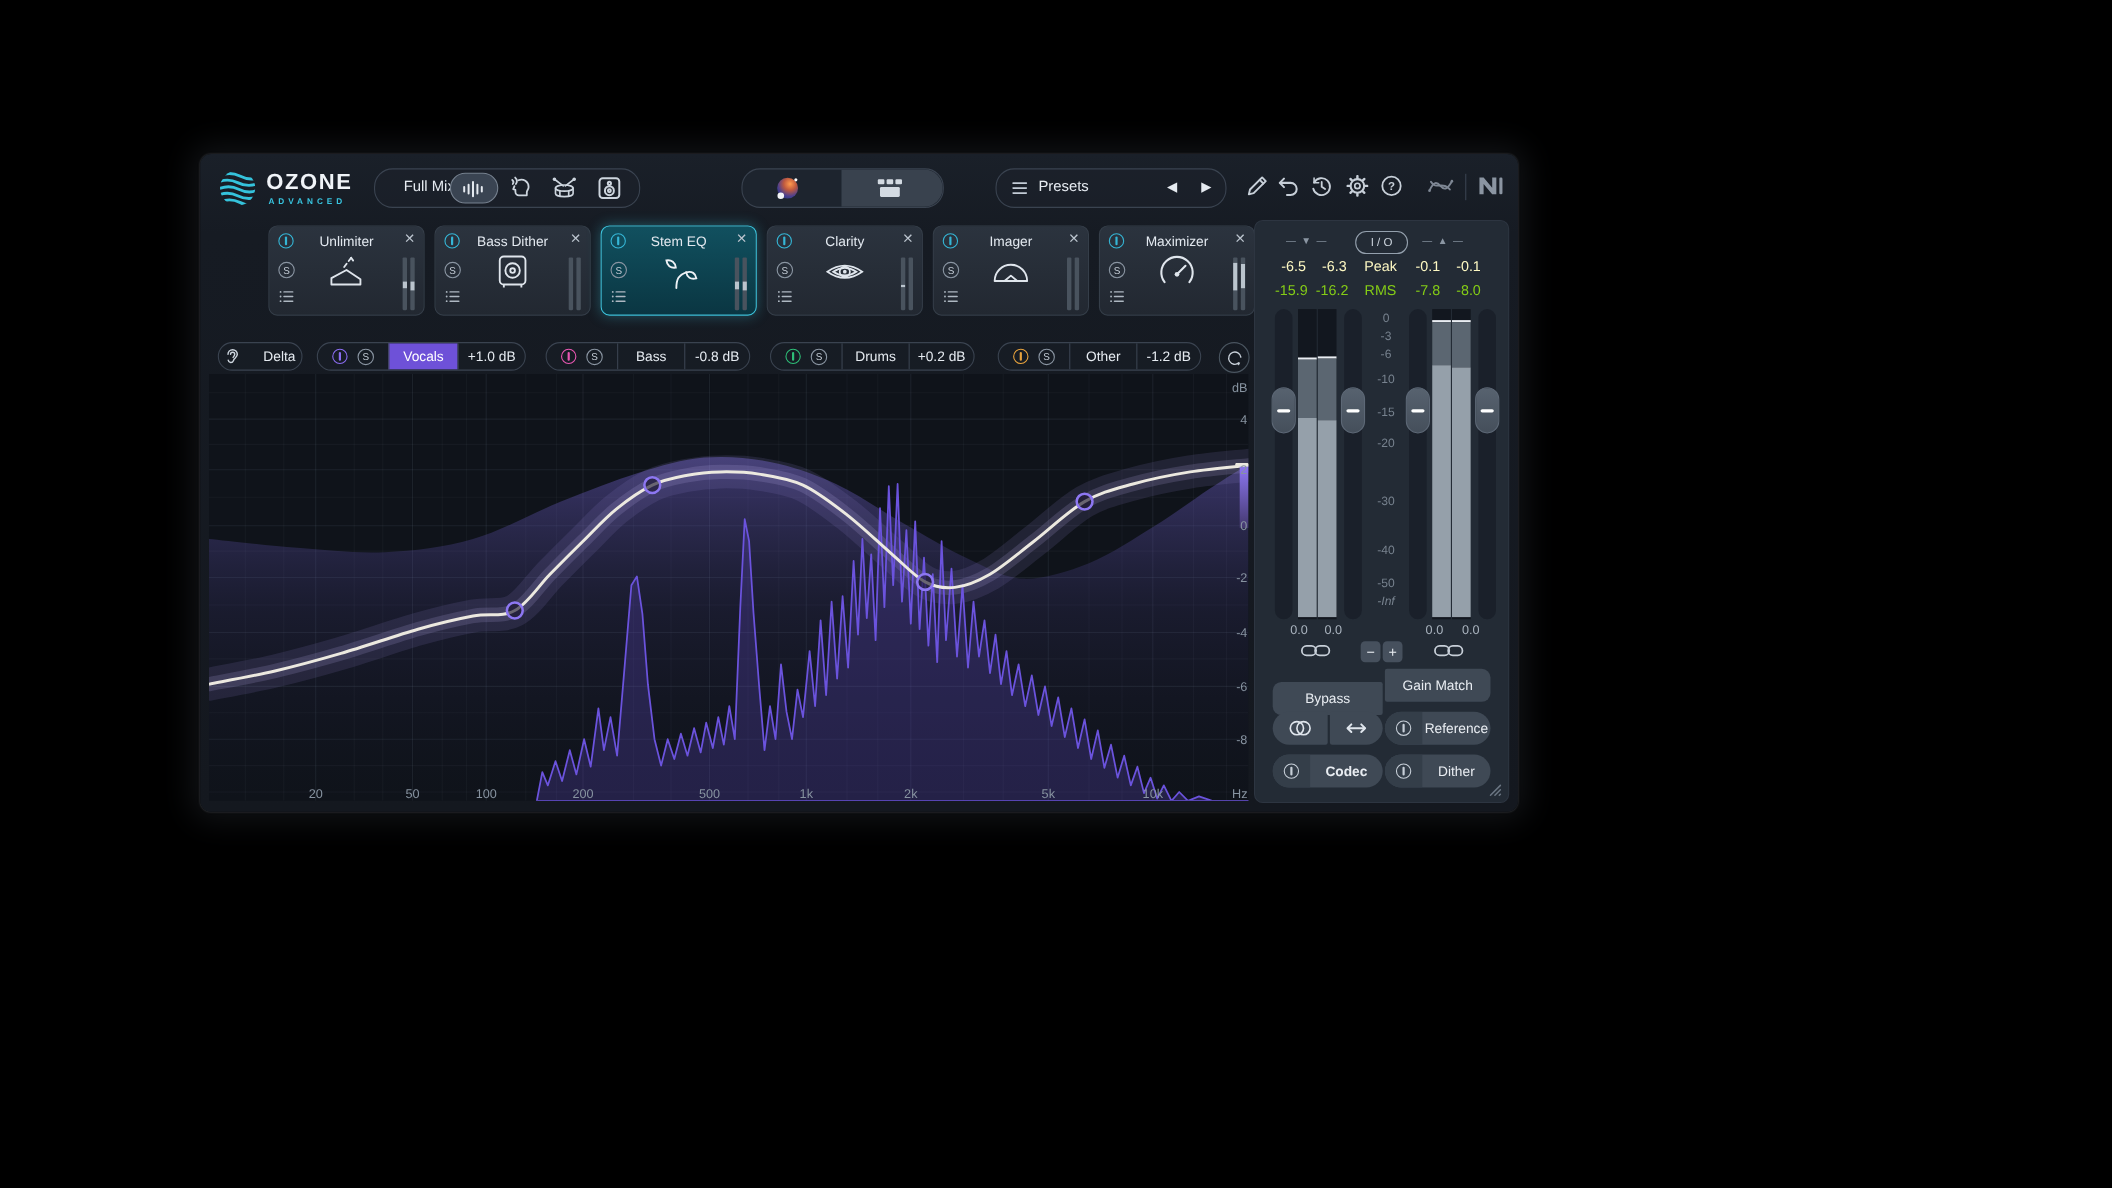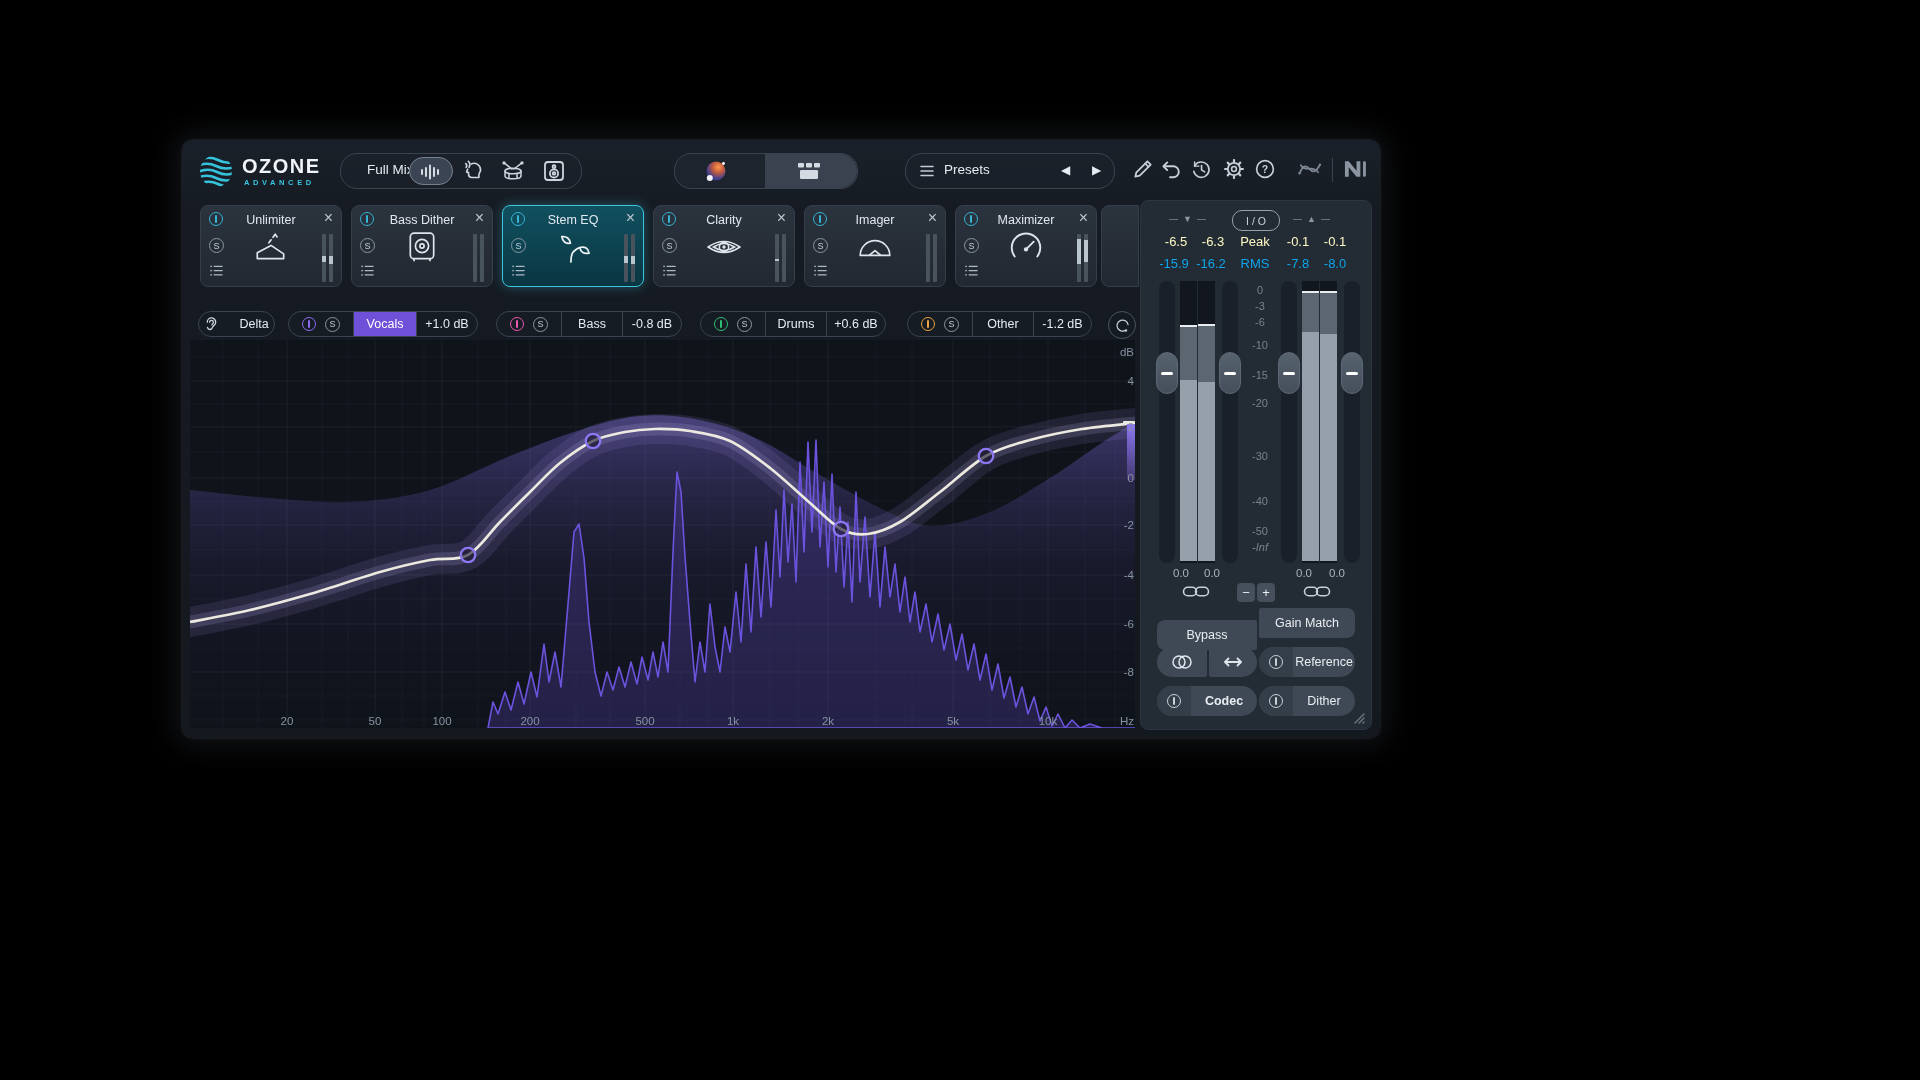--- a/index.html
+++ b/index.html
@@ -22,21 +22,21 @@
   .view-toggle{left:492px;top:13px;width:182px;height:34px;overflow:hidden;background:#1d242e;}
   .view-right{left:90px;top:0;width:92px;height:34px;background:#39424e;border-radius:0 17px 17px 0;}
   .presets-pill{left:723px;top:13px;width:208px;height:34px;}
   .presets-label{left:38px;top:8px;font-size:13.5px;color:#e6ebf1;}
   .tri{font-size:12px;color:#e6ebf1;top:9px;}
   .toolbar-icon{top:18px;width:22px;height:22px;}
   .brand svg{width:100%;height:100%;}
   .hdr-divider{left:1150px;top:18px;width:1px;height:24px;background:#3a4350;}
   
   .module-card{position:absolute;top:65px;width:142px;height:82px;border-radius:8px;
-     background:linear-gradient(180deg,#2b333e,#222831);border:1px solid #353e49;box-sizing:border-box;}
+     background:linear-gradient(180deg,#2b333e,#222831);border:1px solid #353e49;box-sizing:border-box;margin-left:44px;}
   .module-card.sel{background:linear-gradient(180deg,#11505f,#0a3642);border:1px solid #3cc5de;
      box-shadow:0 0 12px rgba(60,197,222,.35);}
   .mc-title{position:absolute;left:0;right:0;top:7px;text-align:center;font-size:12.5px;color:#e2e8ef;}
   .mc-close{position:absolute;right:8px;top:3px;font-size:16px;color:#bcc5cf;line-height:18px;}
   .pwr{display:block;width:14px;height:14px;border:1.6px solid var(--c,#35b6d6);border-radius:50%;position:relative;box-sizing:border-box;}
   .pwr::after{content:'';position:absolute;left:50%;top:2px;bottom:2px;width:2.6px;margin-left:-1.3px;border-radius:2px;background:var(--c,#35b6d6);}
   .mc-pwr{position:absolute;left:8px;top:6px;}
   .sicon{display:flex;align-items:center;justify-content:center;width:15px;height:15px;border:1.2px solid #8a95a2;
      border-radius:50%;font-size:9px;color:#c7cfd8;box-sizing:border-box;}
   .mc-s{position:absolute;left:8px;top:32px;}
@@ -60,21 +60,21 @@
      display:flex;align-items:center;justify-content:center;}
   
   .graph{left:8px;top:200px;}
   
   .meter-panel{left:958px;top:60px;width:232px;height:530px;background:#232b35;border:1px solid #2d3541;
      border-radius:8px;box-sizing:border-box;}
   .collapse{display:flex;align-items:center;gap:5px;color:#8b96a3;font-size:9px;top:13px;}
   .io-pill{left:91px;top:9px;width:46px;height:19px;border:1px solid #94a0ad;border-radius:10px;
      font-size:10.5px;color:#cbd3dc;display:flex;align-items:center;justify-content:center;}
   .num{position:absolute;width:44px;text-align:center;font-size:13px;}
-  .rowpk{color:#fef9c3;} .rowrm{color:#0ea5e9;}
+  .rowpk{color:#fef9c3;} .rowrm{color:#84cc16;}
   .mtrack{position:absolute;top:80px;width:16px;height:282px;background:#1a202a;border-radius:8px;}
   .mbar{position:absolute;top:80px;width:17px;height:282px;background:#12171f;}
   .mbar .cap{position:absolute;left:0;right:0;height:2px;background:#e9edf2;}
   .mbar .hi{position:absolute;left:0;right:0;background:#5b6671;}
   .mbar .lo{position:absolute;left:0;right:0;background:#95a0aa;}
   .scale-lab{position:absolute;width:44px;text-align:center;font-size:11px;color:#77828e;}
   .fader{position:absolute;width:22px;height:42px;border-radius:11px;background:linear-gradient(180deg,#57626f,#454f5b);
      border:1px solid #5d6876;box-sizing:border-box;}
   .fader::after{content:'';position:absolute;left:50%;top:50%;width:12px;height:3px;margin:-1.5px 0 0 -6px;border-radius:2px;background:#fff;}
   .gain-lab{position:absolute;top:366px;width:36px;text-align:center;font-size:11.5px;color:#a9b3be;}
@@ -501,21 +501,21 @@
           </span>
           <span class="stem-seg stem-name" style="width:61px;">Bass</span>
           <span class="stem-seg stem-gain" style="flex:1;">-0.8 dB</span>
         </div>
         <div class="stem-pill" style="left: 518px; width: 186px;">
           <span class="stem-seg icons" style="width:64px;">
             <span class="pwr" style="--c:#2ebd77"></span>
             <span class="sicon">S</span>
           </span>
           <span class="stem-seg stem-name" style="width:61px;">Drums</span>
-          <span class="stem-seg stem-gain" style="flex:1;">+0.6 dB</span>
+          <span class="stem-seg stem-gain" style="flex:1;">+0.2 dB</span>
         </div>
         <div class="stem-pill" style="left: 725px; width: 185px;">
           <span class="stem-seg icons" style="width:64px;">
             <span class="pwr" style="--c:#e8a33d"></span>
             <span class="sicon">S</span>
           </span>
           <span class="stem-seg stem-name" style="width:61px;">Other</span>
           <span class="stem-seg stem-gain" style="flex:1;">-1.2 dB</span>
         </div>
       </div>

